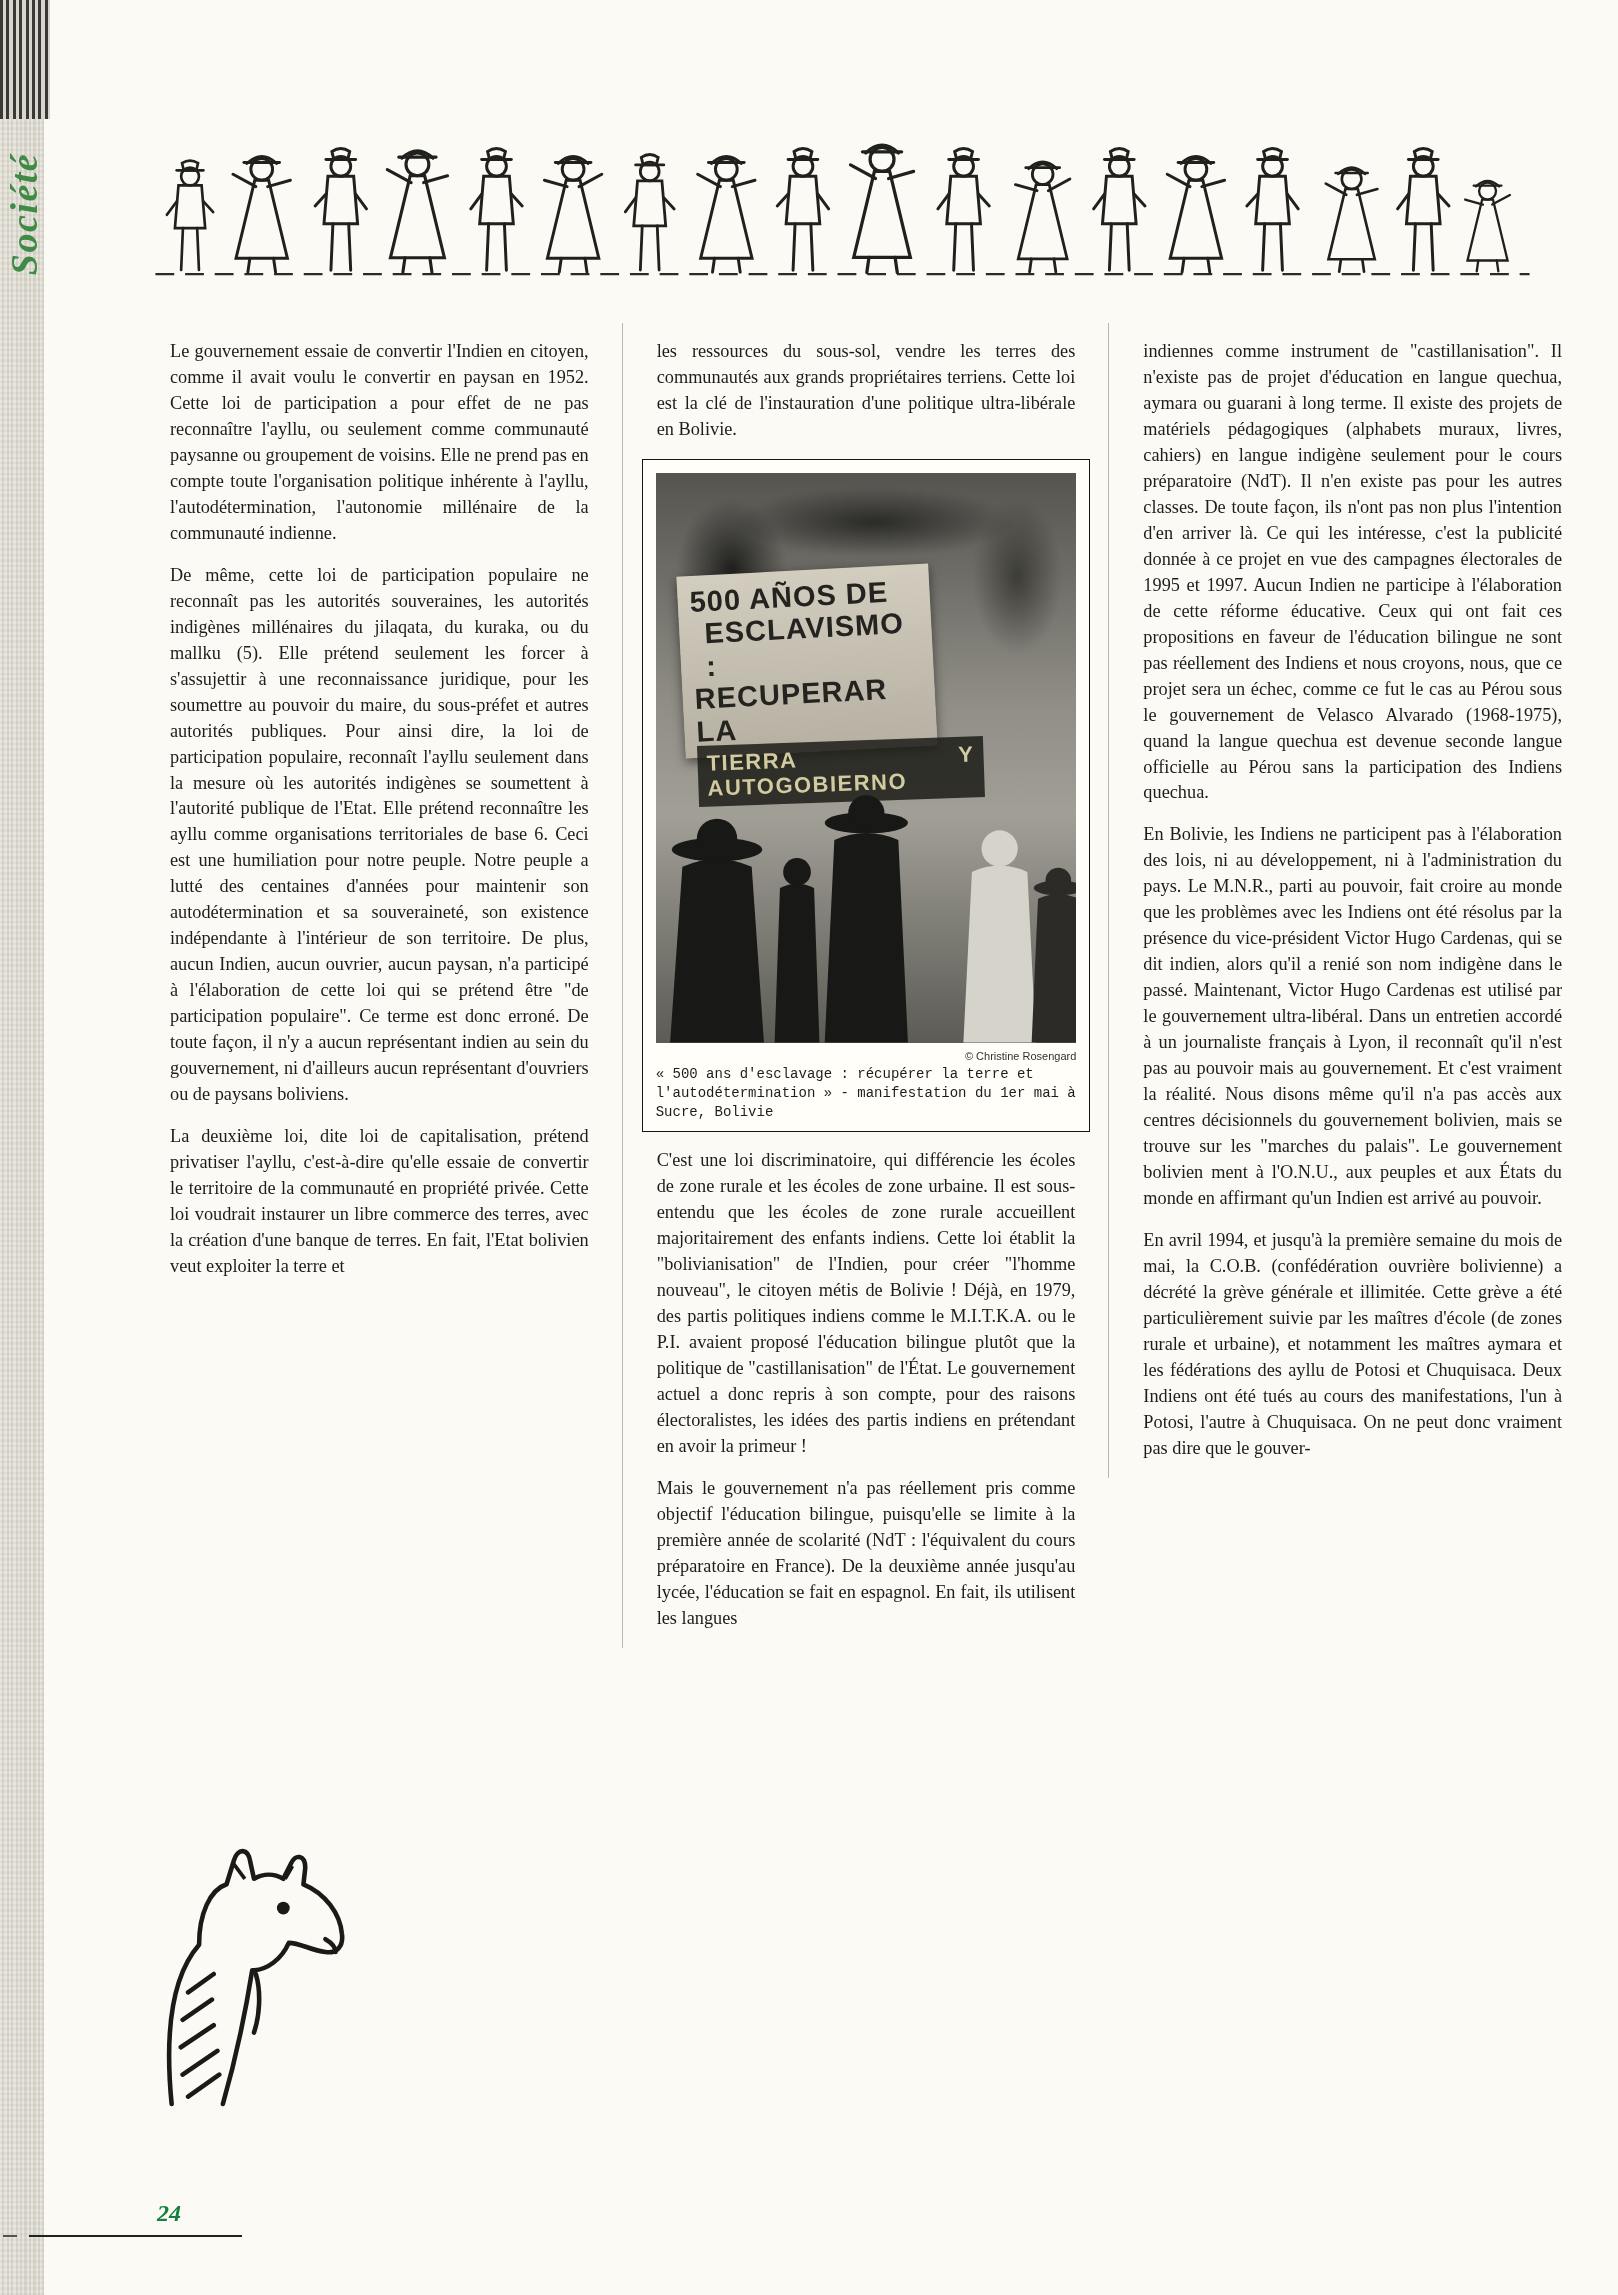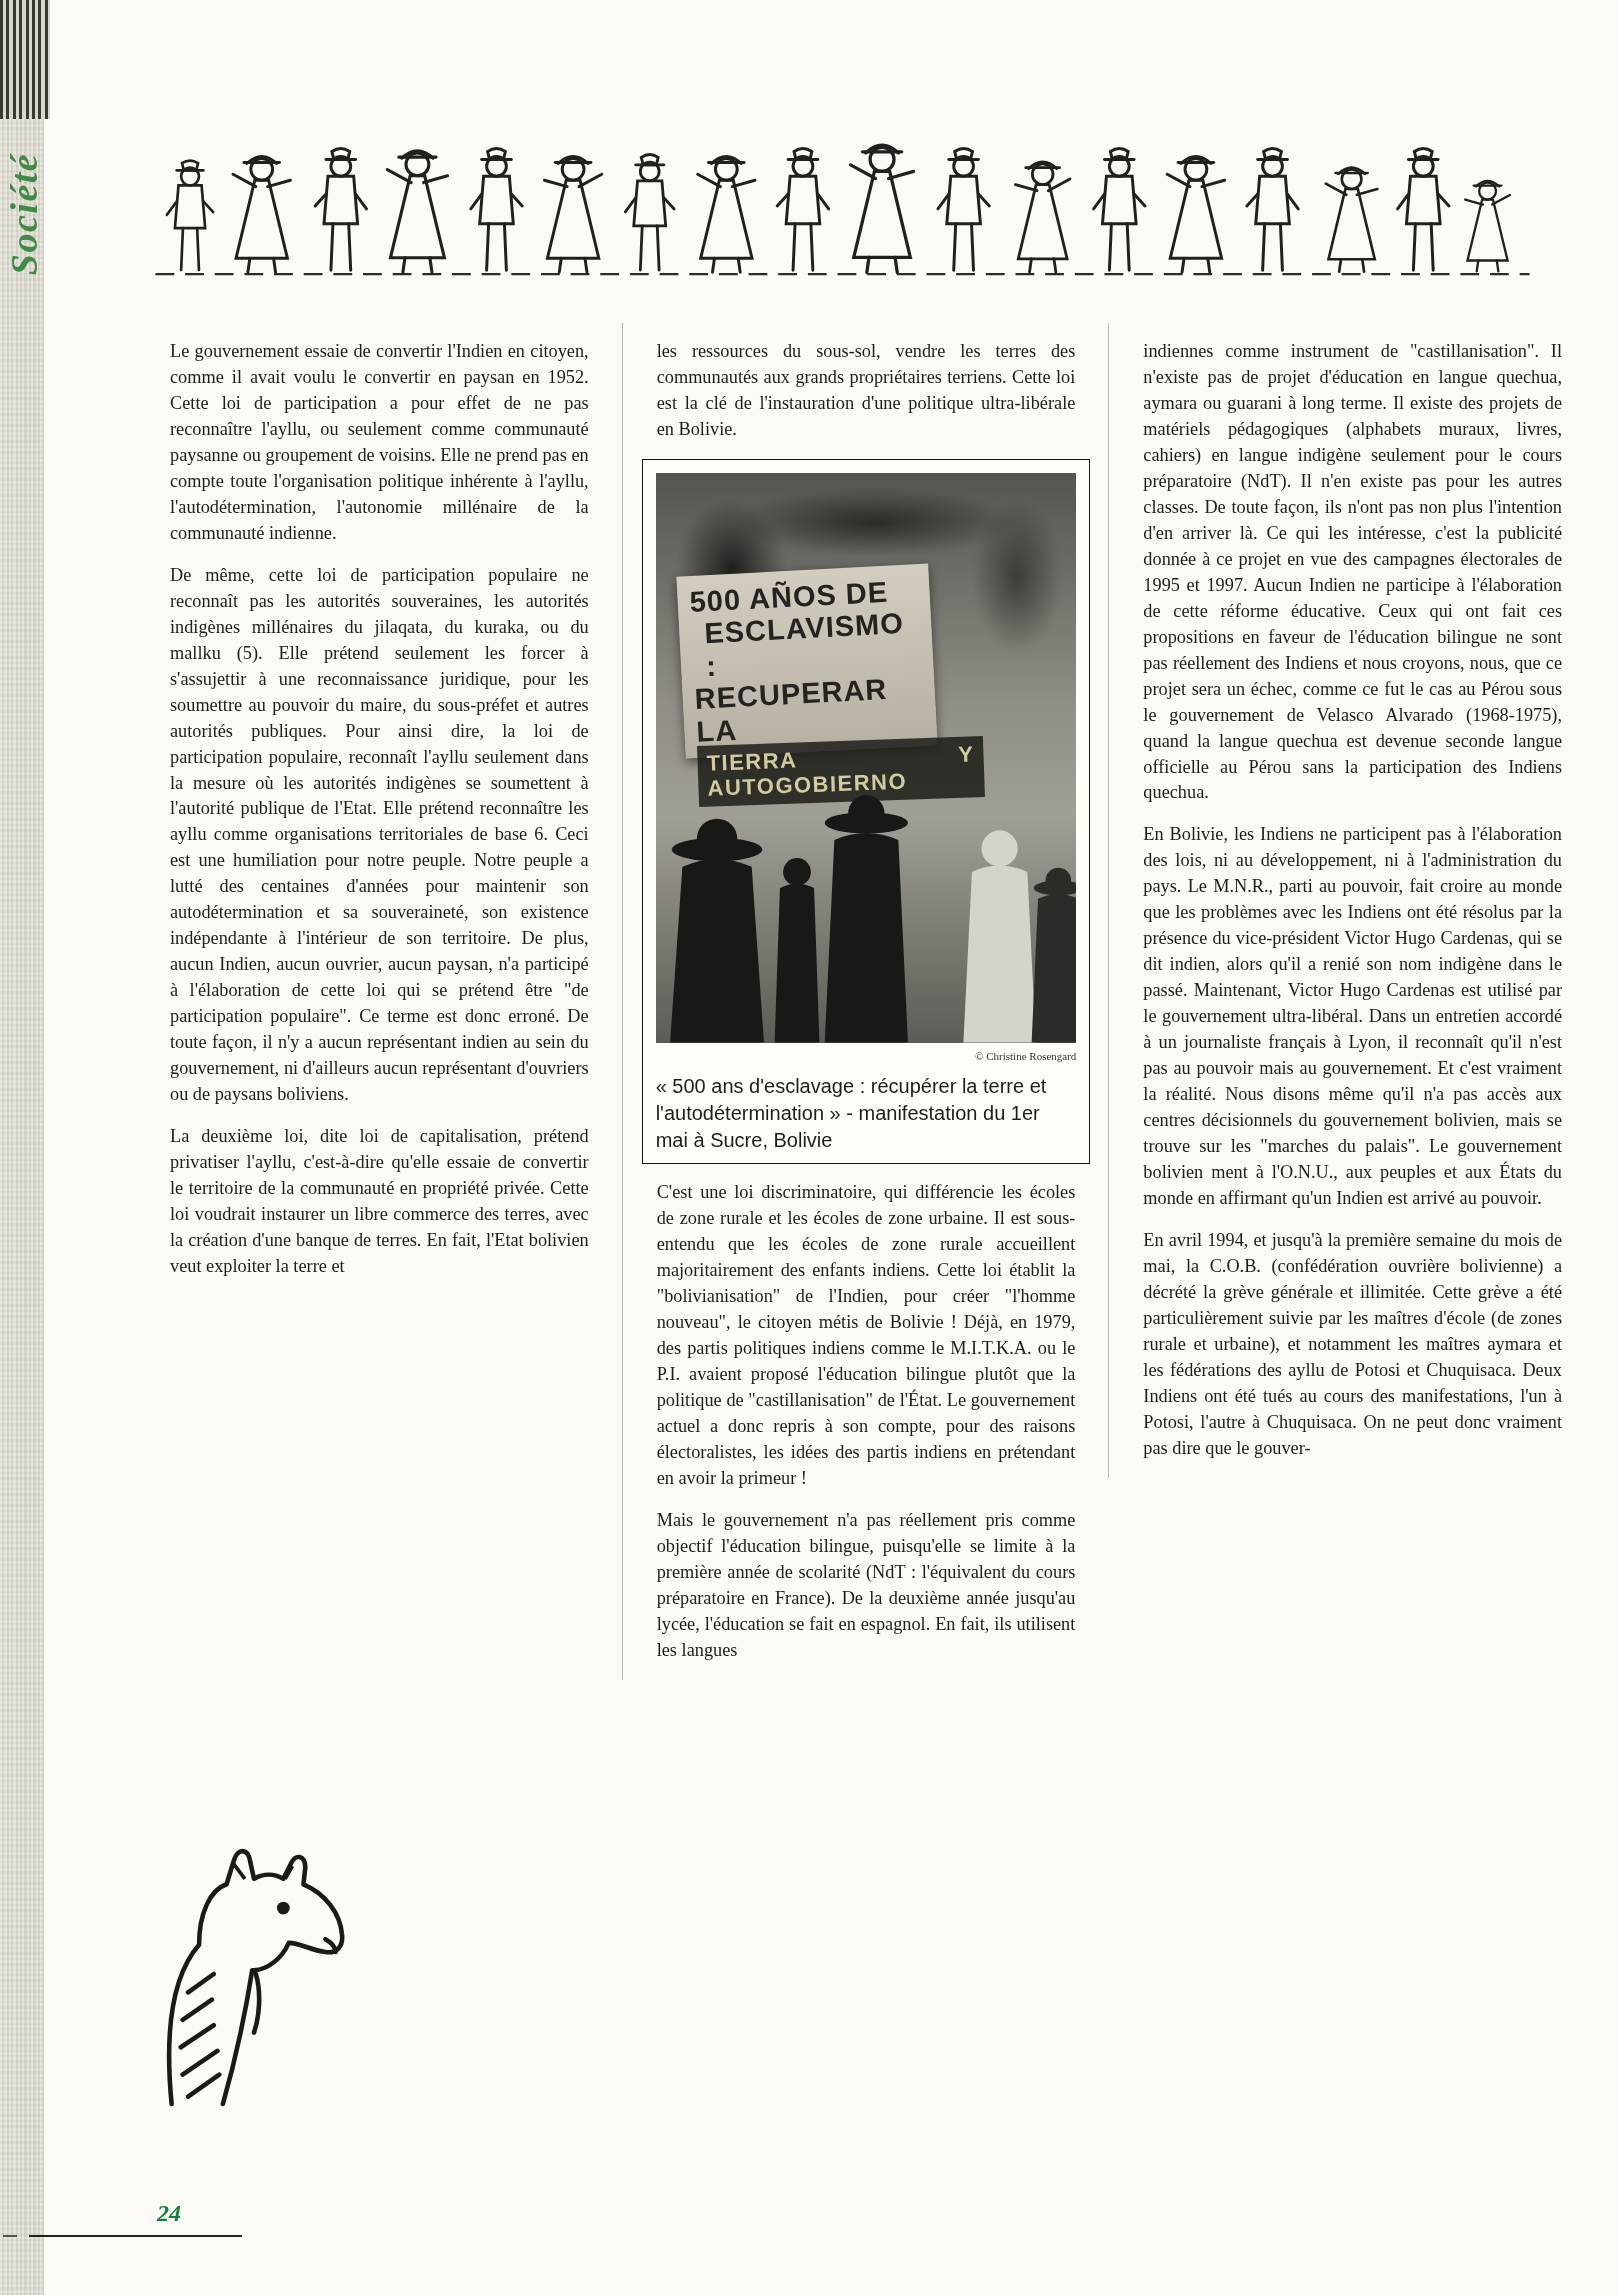--- a/index.html
+++ b/index.html
@@ -80,25 +80,25 @@
   .banner-line.indent{padding-left:13px;}
   .photo-banner-dark{
     position:absolute;left:10%;top:47%;width:68%;
     padding:6px 9px;background:rgba(28,28,24,.85);transform:rotate(-2deg);
   }
   .banner-line.light{font-size:22px;color:#d3cba0;letter-spacing:1.5px;}
   .photo-figures{position:absolute;left:0;bottom:0;width:100%;height:58%;}
 
   .photo-credit{
     text-align:right;margin-top:6px;
-    font-family:Liberation Serif, serif;font-size:11px;color:#33322e;
+    font-family:Liberation Sans, sans-serif;font-size:11px;color:#33322e;
   }
   .photo-caption{
-    margin-top:9px;
-    font-family:Liberation Sans, sans-serif;font-size:20px;line-height:1.35;color:#1d1d1b;
+    margin-top:1px;
+    font-family:Liberation Mono, monospace;font-size:14px;line-height:1.35;color:#1d1d1b;
     text-align:left;
   }
 
   .animal{position:absolute;left:146px;top:1823px;width:238px;height:302px;}
   .animal svg{width:100%;height:100%;}
 
   .footer-tick{position:absolute;left:3px;top:2235px;width:14px;height:2px;background:#55534e;}
   .footer-line{position:absolute;left:29px;top:2235px;width:213px;height:2px;background:#22211e;}
   .page-number{
     position:absolute;left:157px;top:2200px;

